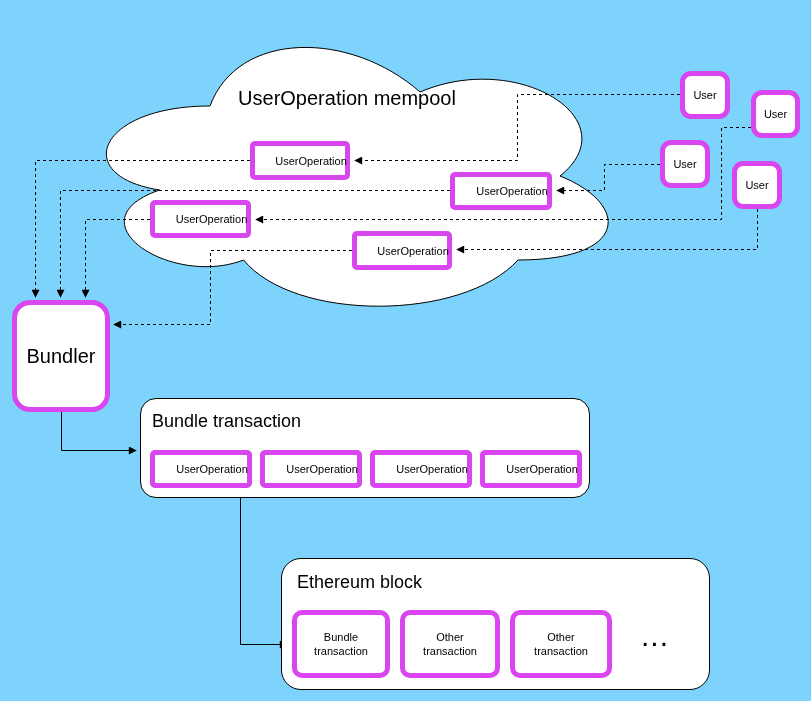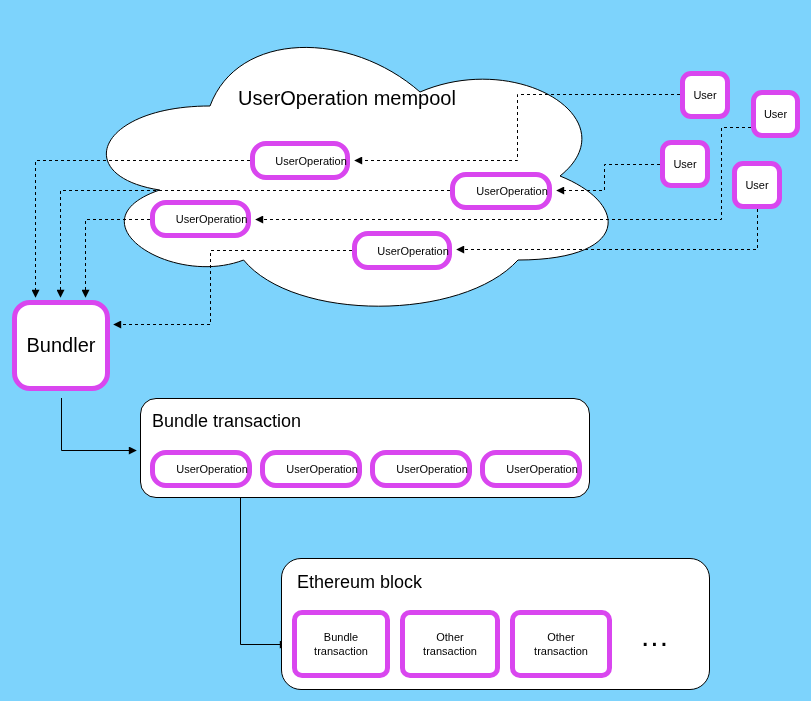--- a/index.html
+++ b/index.html
@@ -14,21 +14,21 @@
   .layer{position:absolute;left:0;top:0;}
   .node{
     position:absolute;
     background:#ffffff;
     border:5px solid #d946ef;
     display:flex;align-items:center;justify-content:center;
     text-align:center;
     box-sizing:border-box;
   }
   .node span{display:block;}
-  .small{border-radius:16px;font-size:11px;padding-left:22px;}
+  .small{border-radius:5px;font-size:11px;padding-left:22px;}
   .userbox{border-radius:11px;font-size:11px;}
   .bundler{border-radius:18px;font-size:20px;}
   .container{border-radius:16px;background:#ffffff;border:1px solid #000;position:absolute;box-sizing:border-box;}
   .container.eth{border-radius:20px;}
   .title{
     position:absolute;
     font-size:18px;
     white-space:nowrap;
   }
   .cloud-title{
@@ -102,21 +102,21 @@
   <div class="node userbox" style="left:751px;top:90px;width:49px;height:48px;">
     <span>User</span>
   </div>
   <div class="node userbox" style="left:660px;top:140px;width:50px;height:48px;">
     <span>User</span>
   </div>
   <div class="node userbox" style="left:732px;top:161px;width:50px;height:48px;">
     <span>User</span>
   </div>
 
-  <div class="node bundler" style="left:12px;top:300px;width:98px;height:91px;">
+  <div class="node bundler" style="left:12px;top:300px;width:98px;height:112px;">
     <span>Bundler</span>
   </div>
 
   <div class="container" style="left:140px;top:398px;width:450px;height:100px;"></div>
   <div class="title" style="left:152px;top:411px;">Bundle transaction</div>
   <div class="node small" style="left:150px;top:450px;width:102px;height:38px;">
     <span>UserOperation</span>
   </div>
   <div class="node small" style="left:260px;top:450px;width:102px;height:38px;">
     <span>UserOperation</span>

